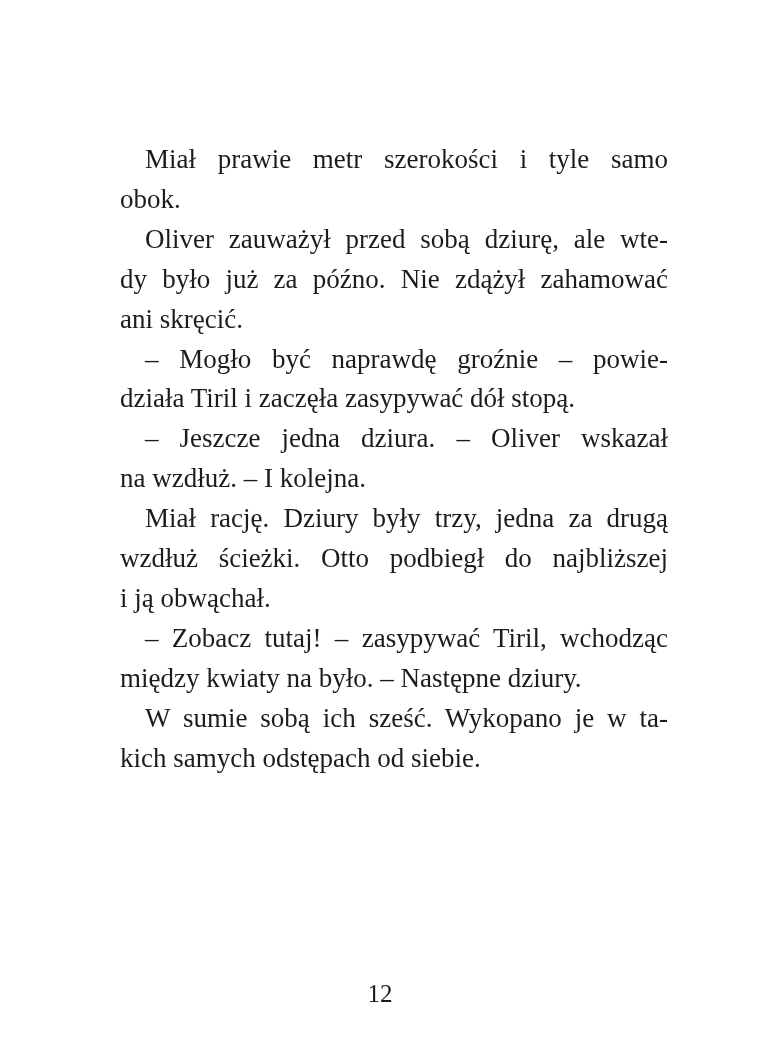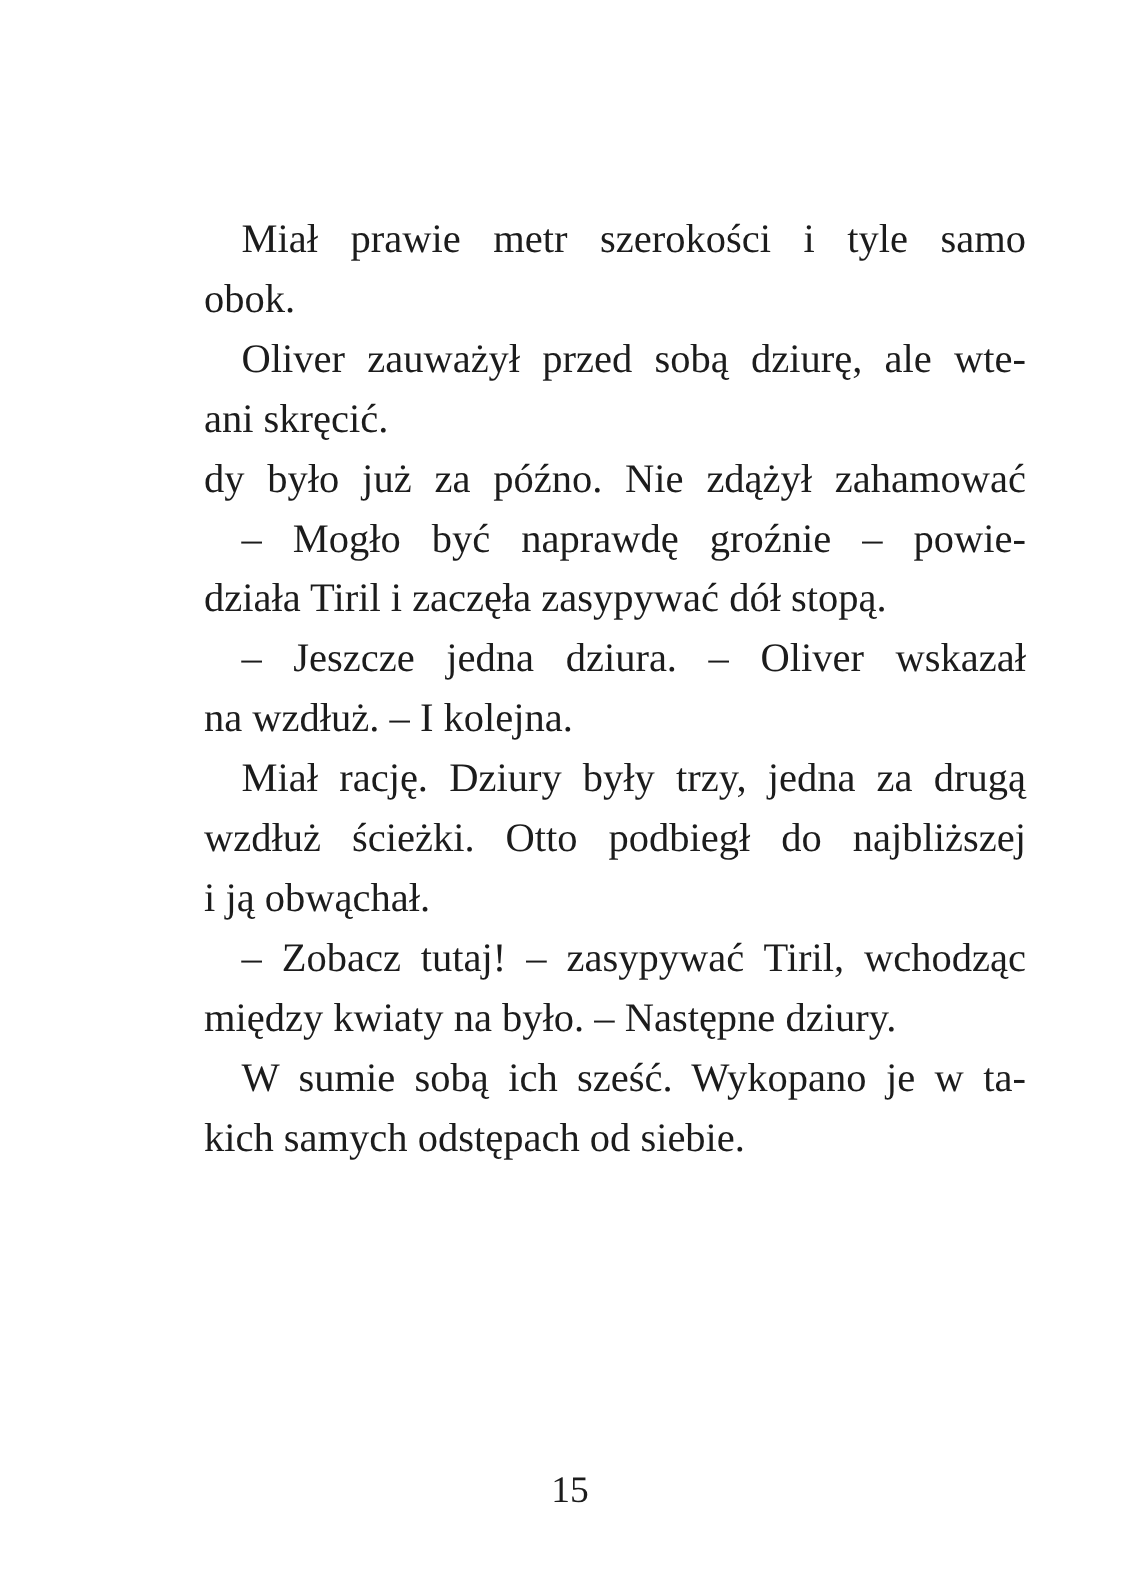--- a/index.html
+++ b/index.html
@@ -15,21 +15,20 @@
       font-family: "Liberation Serif", "DejaVu Serif", serif;
       color: #1c1c1c;
     }
     .page-body {
       position: absolute;
       left: 120px;
       top: 140px;
       width: 548px;
       font-size: 27px;
       line-height: 39.9px;
-      margin-left: 16px;
     }
     .para {
       margin: 0;
       text-indent: 25px;
       text-align: justify;
       -webkit-hyphens: none;
       hyphens: none;
     }
     .line {
       display: block;
@@ -59,22 +58,22 @@
 
 <div class="page-body">
 
   <p class="para">
     <span class="line first">Miał prawie metr szerokości i tyle samo</span>
     <span class="line last">obok.</span>
   </p>
 
   <p class="para">
     <span class="line first">Oliver zauważył przed sobą dziurę, ale wte-</span>
+    <span class="line">dy było już za późno. Nie zdążył zahamować</span>
     <span class="line last">ani skręcić.</span>
-    <span class="line">dy było już za późno. Nie zdążył zahamować</span>
   </p>
 
   <p class="para">
     <span class="line first">– Mogło być naprawdę groźnie – powie-</span>
     <span class="line last">działa Tiril i zaczęła zasypywać dół stopą.</span>
   </p>
 
   <p class="para">
     <span class="line first">– Jeszcze jedna dziura. – Oliver wskazał</span>
     <span class="line last">na wzdłuż. – I kolejna.</span>
@@ -92,13 +91,13 @@
   </p>
 
   <p class="para">
     <span class="line first">W sumie sobą ich sześć. Wykopano je w ta-</span>
     <span class="line last">kich samych odstępach od siebie.</span>
   </p>
 
 
 </div>
 
-<div class="page-number">15</div>
+<div class="page-number">12</div>
 
 </body></html>

